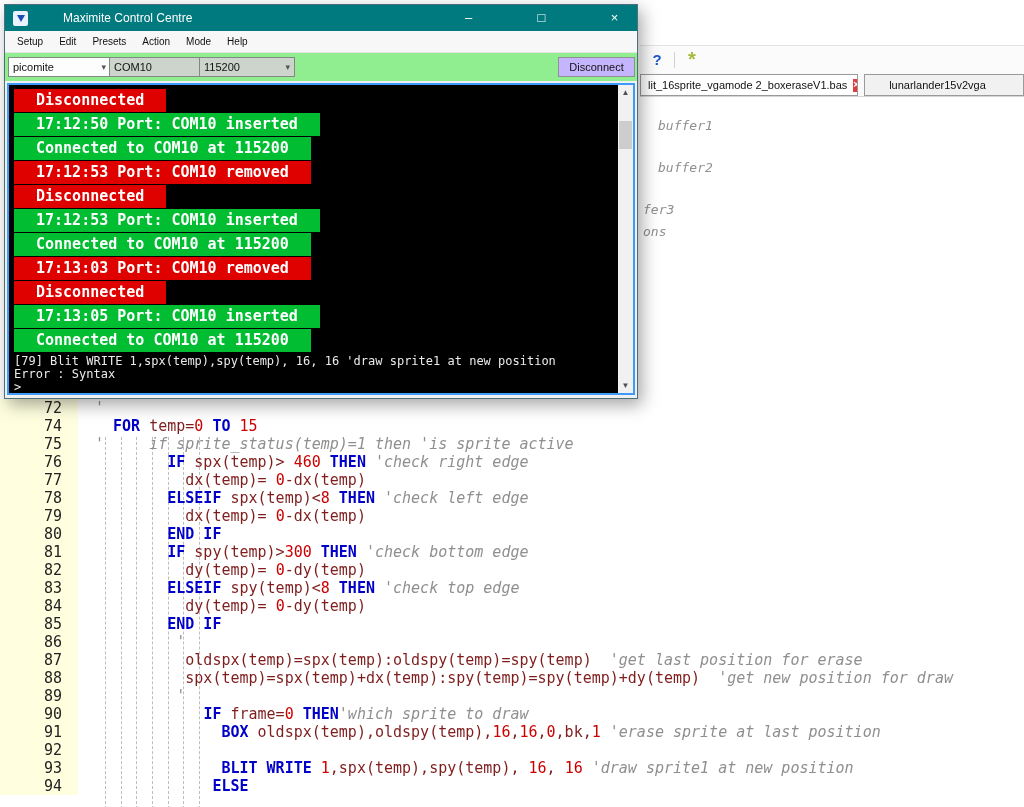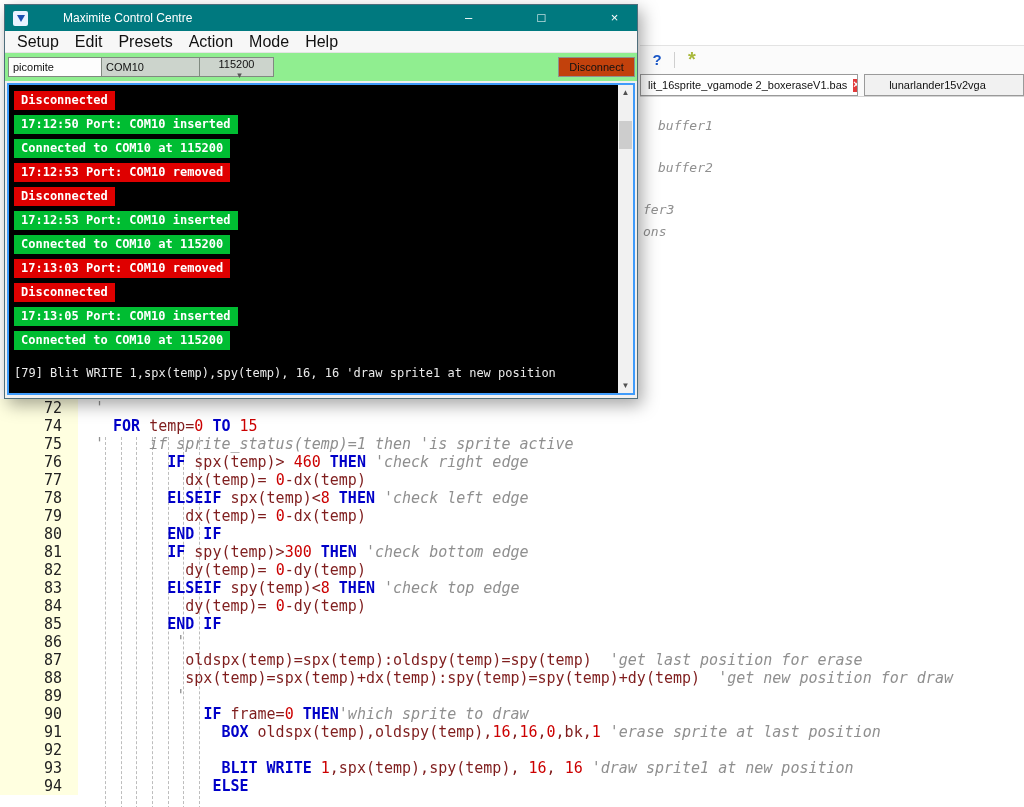--- a/index.html
+++ b/index.html
@@ -44,41 +44,41 @@
   #mcc { position:absolute; left:4px; top:4px; width:634px; height:395px; background:#f0f0f0;
          border:1px solid #4f6e7c; box-shadow:4px 6px 16px rgba(0,0,0,.35); z-index:5; }
   .titlebar { height:26px; background:#00797f; display:flex; align-items:center; padding-left:8px;gap:28px; }
   .app-icon { width:15px; height:15px; background:#eaf2ff; border-radius:2px; position:relative; }
   .app-icon::after { content:""; position:absolute; left:3.5px; top:4px; border-left:4px solid transparent;
                      border-right:4px solid transparent; border-top:7px solid #1a4fb0; }
   .title { color:#fff; font-size:12px; margin-left:7px; flex:1; }
   .wbtn { width:45px; height:26px; line-height:26px; text-align:center; color:#fff; font-size:13px; cursor:default; }
   .menubar { height:22px; background:#f7f7f7; display:flex; align-items:center; padding-left:4px;
              border-bottom:1px solid #e4e4e4; }
-  .menu-item { font-size:16px; color:#111; padding:2px 8px; }
+  .menu-item { font-size:10px; color:#111; padding:2px 8px; }
   .toolbar { height:28px; background:#90ee90; position:relative; }
   .combo { position:absolute; top:4px; height:20px; border:1px solid #808a80; background:#ccd4cc;
            display:flex; align-items:center; justify-content:space-between; padding:0 4px;
            font-size:11px; color:#111; }
   .combo.white { background:#fdfdfd; }
   .combo .arrow { color:#555; font-size:9px; margin-left:6px; }
   #combo-device { left:3px;  width:103px; }
-  #combo-port   { left:96px; width:108px; }
-  #combo-baud   { left:194px; width:75px;flex-direction:column; }
-  .disconnect { position:absolute; top:4px; right:2px; width:77px; height:20px; background:#c2410c;
+  #combo-port   { left:104px; width:108px; }
+  #combo-baud   { left:194px; width:96px; }
+  .disconnect { position:absolute; top:4px; right:2px; width:77px; height:20px; background:#c4b5fd;
                 border:1px solid #909090; font-size:11px; color:#111; font-family:"Liberation Sans", sans-serif; }
   .terminal-wrap { position:absolute; left:2px; right:2px; top:78px; bottom:3px;
                    border:2px solid #3f9bfa; background:#000; }
   .terminal { position:absolute; left:0; top:0; right:15px; bottom:0; overflow:hidden;
               padding:4px 0 0 5px; font-family:"DejaVu Sans Mono", monospace; }
   .trow { height:24px; }
-  .trow .tmsg { display:inline-block; color:#fff; font-weight:bold; font-size:12px; padding:2px 7px 3px; }
+  .trow .tmsg { display:inline-block; color:#fff; font-weight:bold; font-size:15px; padding:2px 22px 3px; }
   .trow.green .tmsg { background:#00bd32; }
   .trow.red   .tmsg { background:#df0000; }
-  .trow.plain { height:13px; line-height:13px;margin-top:12px; }
+  .trow.plain { height:13px; line-height:13px; }
   .trow.plain .tmsg { background:none; padding:0; font-weight:normal; color:#eaeaea; font-size:12px; }
   .scrollbar { position:absolute; top:0; right:0; bottom:0; width:15px; background:#f1f1f1; }
   .sb-btn { position:absolute; left:0; right:0; height:15px; text-align:center; font-size:8px;
             line-height:15px; color:#505050; }
   .sb-btn.up { top:0; } .sb-btn.down { bottom:0; }
   .sb-thumb { position:absolute; left:1px; right:1px; top:36px; height:28px; background:#cdcdcd; }
 </style>
 </head>
 <body>
 

